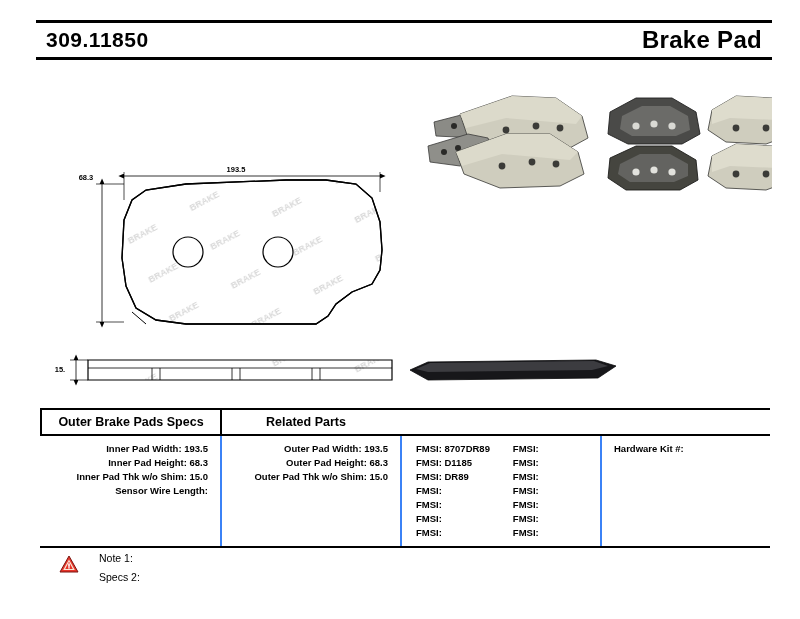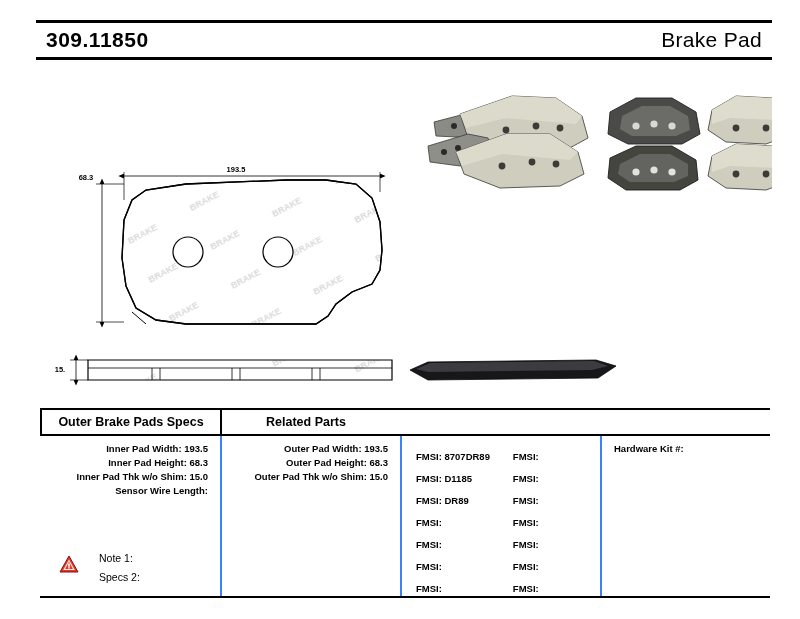--- a/index.html
+++ b/index.html
@@ -44,22 +44,22 @@
     letter-spacing: 0.5px;
   }
   .header-right {
     position: absolute;
     right: 10px; top: 0;
     height: 100%;
     display: flex;
     align-items: center;
   }
   .header-title {
-    font-size: 21px;
-    font-weight: normal;
+    font-size: 24px;
+    font-weight: bold;
     letter-spacing: 0.3px;
   }
 
   
   .drawing {
     position: absolute;
     left: 32px; top: 72px;
     width: 736px; height: 320px;
   }
   .dimtext {
@@ -113,21 +113,20 @@
   }
   .fmsi-grid {
     padding-left: 14px;
     line-height: 14px;
   }
   .fmsi-row {
     display: flex;
   }
   .fmsi-row > span {
     display: inline-block;
-    margin-top: 8px;
   }
   .fmsi-a { width: 100px; white-space: nowrap; }
   .fmsi-b { width: 90px; white-space: nowrap; }
   .related {
     padding-left: 12px;
     line-height: 14px;
     white-space: nowrap;
   }
 
   

